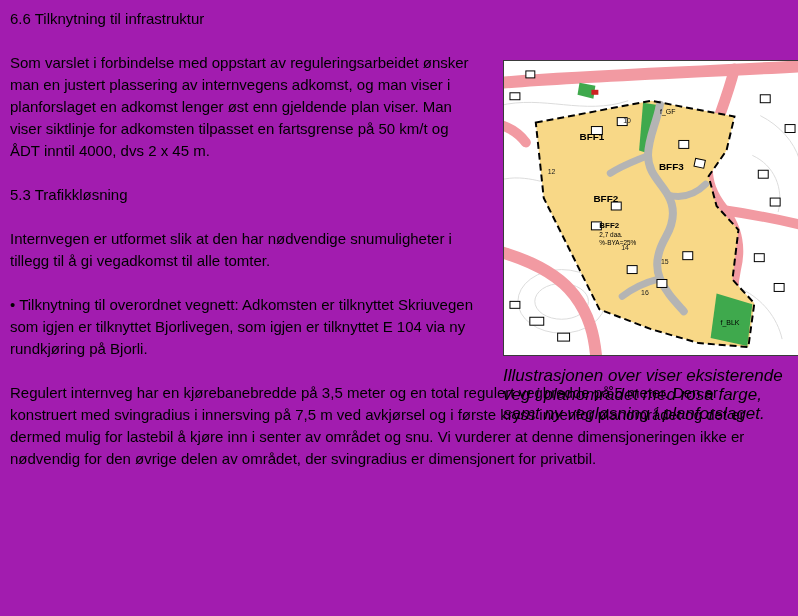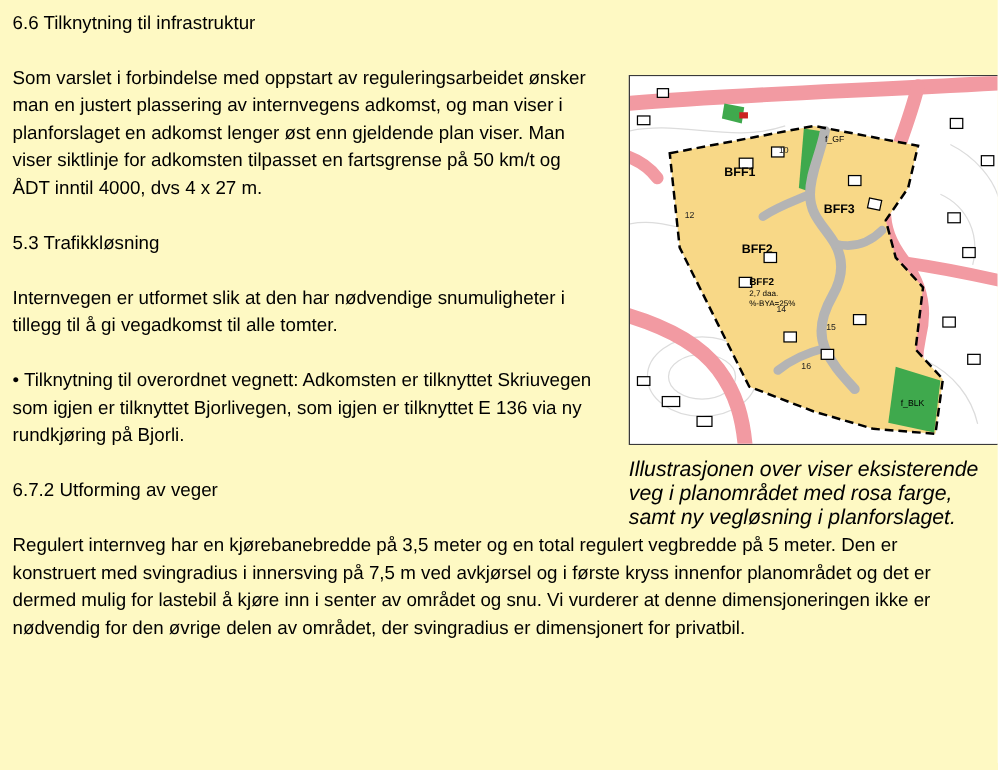--- a/index.html
+++ b/index.html
@@ -4,50 +4,49 @@
 <style>
   * { box-sizing: border-box; }
   html, body { margin: 0; padding: 0; }
   body {
     width: 798px; height: 616px;
     background: #ffffff;
     font-family: "Liberation Sans", sans-serif;
     font-size: 15px; line-height: 22px;
     color: #000;
   }
-  .page { position: relative; width: 798px; height: 616px; padding: 8px 10px; overflow: hidden; background:#fef9c3; }
+  .page { position: relative; width: 798px; height: 616px; padding: 8px 10px; overflow: hidden; background:#a21caf; }
   .text-col { width: 470px; }
   .full-col { width: 778px; }
   .block { margin: 0 0 22px 0; }
   .heading { font-weight: normal; }
   figure.map-figure { position: absolute; left: 487px; top: 44px; width: 302px; margin: 16px; }
   svg.map { display: block; border: 1px solid #3a3a3a; background: #fff; }
   figcaption {
     font-style: italic;
     font-size: 17px; line-height: 19px;
     margin-top: 10px; width: 300px; color: #000;
   }
 </style>
 </head>
 <body>
 
 <div class="page">
 
   <div class="text-col">
     <div class="block heading">6.6 Tilknytning til infrastruktur</div>
-    <p class="block">Som varslet i forbindelse med oppstart av reguleringsarbeidet ønsker man en justert plassering av internvegens adkomst, og man viser i planforslaget en adkomst lenger øst enn gjeldende plan viser. Man viser siktlinje for adkomsten tilpasset en fartsgrense på 50 km/t og ÅDT inntil 4000, dvs 4 x 27 m.</p>
+    <p class="block">Som varslet i forbindelse med oppstart av reguleringsarbeidet ønsker man en justert plassering av internvegens adkomst, og man viser i planforslaget en adkomst lenger øst enn gjeldende plan viser. Man viser siktlinje for adkomsten tilpasset en fartsgrense på 50 km/t og ÅDT inntil 4000, dvs 2 x 45 m.</p>
 
     <div class="block heading">5.3 Trafikkløsning</div>
     <p class="block">Internvegen er utformet slik at den har nødvendige snumuligheter i tillegg til å gi vegadkomst til alle tomter.</p>
 
-    <p class="block">• Tilknytning til overordnet vegnett: Adkomsten er tilknyttet Skriuvegen som igjen er tilknyttet Bjorlivegen, som igjen er tilknyttet E 136 via ny rundkjøring på Bjorli.</p>
+    <p class="block">• Tilknytning til overordnet vegnett: Adkomsten er tilknyttet Skriuvegen som igjen er tilknyttet Bjorlivegen, som igjen er tilknyttet E 104 via ny rundkjøring på Bjorli.</p>
   </div>
 
   <div class="full-col">
-    <div class="block heading">6.7.2 Utforming av veger</div>
     <p class="block">Regulert internveg har en kjørebanebredde på 3,5 meter og en total regulert vegbredde på 5 meter. Den er konstruert med svingradius i innersving på 7,5 m ved avkjørsel og i første kryss innenfor planområdet og det er dermed mulig for lastebil å kjøre inn i senter av området og snu. Vi vurderer at denne dimensjoneringen ikke er nødvendig for den øvrige delen av området, der svingradius er dimensjonert for privatbil.</p>
   </div>
 
   <figure class="map-figure">
     <svg class="map" viewBox="0 0 300 296" width="300" height="296" xmlns="http://www.w3.org/2000/svg">
       <rect x="0" y="0" width="300" height="296" fill="#ffffff"></rect>
 
       <g fill="none" stroke="#dcdcdc" stroke-width="1">
         <path d="M -5,45 C 40,34 80,55 125,40"></path>
         <path d="M -5,120 C 25,112 45,128 60,122"></path>

